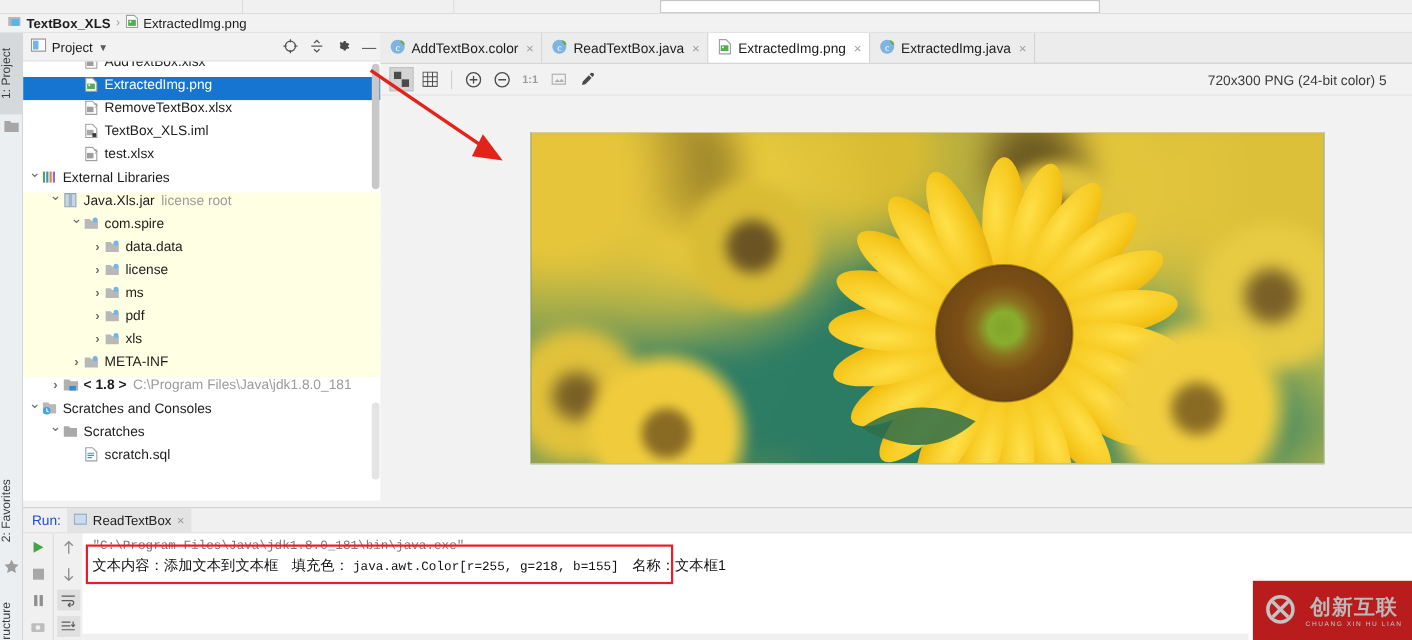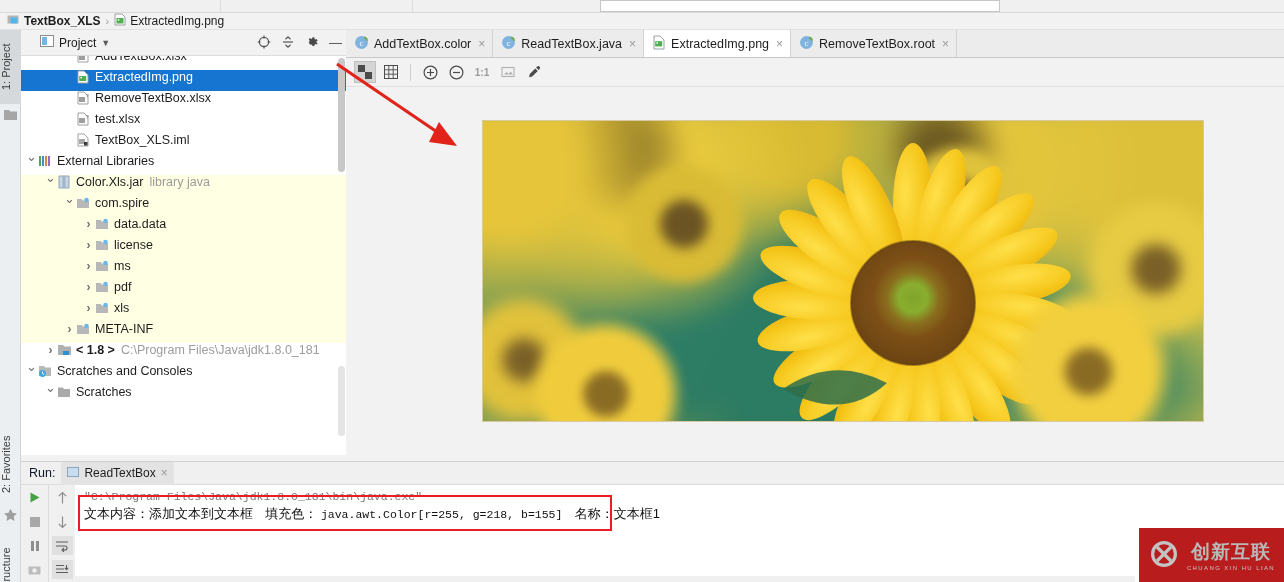--- a/index.html
+++ b/index.html
@@ -45,21 +45,21 @@
     font-size:11px; color:#3c3c3c; text-align:center;
     letter-spacing:0px; white-space:nowrap; cursor:default;
   }
   .vbtn.sel{ background:#d6d9db; }
   .vicon{ position:absolute; left:3px; width:15px; height:15px; }
 
   
   .proj-header{
     position:absolute; left:21px; top:30px; width:325px; height:26px;
     background:#f2f2f2; display:flex; align-items:center;
-    border-bottom:1px solid #dcdcdc; padding-left:19px; gap:5px;
+    border-bottom:1px solid #dcdcdc; padding-left:7px; gap:5px;
   }
   .proj-title{ font-size:12px; }
   .proj-hdr-icons{ position:absolute; right:4px; top:0; height:26px; display:flex; align-items:center; gap:10px; }
 
   .tree{
     position:absolute; left:21px; top:56px; width:325px; height:399px;
     background:#ffffff; overflow:hidden;
   }
   .trow{
     position:relative; height:21px; display:flex; 
@@ -119,21 +119,21 @@
 
   
   .ann-arrow{ position:absolute; left:335px; top:60px; pointer-events:none; }
 
   
   .run-header{
     position:absolute; left:21px; top:461px; width:1263px; height:24px;
     background:#f0f0f0; display:flex; align-items:center; gap:6px;
     padding-left:8px; border-top:1px solid #d0d0d0; border-bottom:1px solid #dcdcdc;
   }
-  .run-label{ font-size:12.5px; color:#0f172a; }
+  .run-label{ font-size:12.5px; color:#1d4ed8; }
   .run-tab{ display:flex; align-items:center; gap:5px; padding:0 6px; height:23px; background:#e3e3e3; }
   .run-tab .close{ color:#9a9a9a; font-size:12px; }
 
   .run-side{
     position:absolute; left:21px; top:485px; width:54px; height:97px;
     background:#f0f0f0; display:flex;
   }
   .rs-col{ width:27px; display:flex; flex-direction:column; align-items:center; padding-top:3px; gap:5px; }
   .rs-col.b{ border-left:1px solid #dcdcdc; }
   .rs-btn{ width:21px; height:19px; display:flex; align-items:center; justify-content:center; cursor:pointer;}
@@ -277,55 +277,55 @@
               <rect x="3" y="6" width="6" height="5" fill="#9e9e9e"></rect>
               <text x="9.5" y="7" font-size="6" fill="#7a7a7a">?</text>
             </svg></div>
           <span class="tlabel">RemoveTextBox.xlsx</span>
         </div>
         <div class="trow">
           <div style="width: 42px; flex: 0 0 auto;"></div>
           <div class="tarrow"></div>
           <div class="ticon"><svg width="14" height="14" viewBox="0 0 14 14">
               <path d="M2 1h6l4 4v8H2z" fill="#fff" stroke="#a0a0a0"></path>
-              <rect x="3" y="6" width="6" height="5" fill="#9e9e9e"></rect>
-              <text x="9.5" y="7" font-size="6" fill="#7a7a7a">?</text>
-            </svg></div>
-          <span class="tlabel">test.xlsx</span>
+              <rect x="3" y="6" width="6" height="5" fill="#a8a8a8"></rect>
+              <rect x="8" y="9" width="3.5" height="3.5" fill="#3a3a3a"></rect>
+            </svg></div>
+          <span class="tlabel">TextBox_XLS.iml</span>
         </div>
         <div class="trow">
           <div style="width: 42px; flex: 0 0 auto;"></div>
           <div class="tarrow"></div>
           <div class="ticon"><svg width="14" height="14" viewBox="0 0 14 14">
               <path d="M2 1h6l4 4v8H2z" fill="#fff" stroke="#a0a0a0"></path>
-              <rect x="3" y="6" width="6" height="5" fill="#a8a8a8"></rect>
-              <rect x="8" y="9" width="3.5" height="3.5" fill="#3a3a3a"></rect>
-            </svg></div>
-          <span class="tlabel">TextBox_XLS.iml</span>
+              <rect x="3" y="6" width="6" height="5" fill="#9e9e9e"></rect>
+              <text x="9.5" y="7" font-size="6" fill="#7a7a7a">?</text>
+            </svg></div>
+          <span class="tlabel">test.xlsx</span>
         </div>
         <div class="trow">
           <div style="width: 4px; flex: 0 0 auto;"></div>
           <div class="tarrow" style="font-size: 13px; line-height: 6px;">⌄</div>
           <div class="ticon"><svg width="14" height="14" viewBox="0 0 14 14">
               <rect x="1" y="2" width="2" height="10" fill="#5a9f5a"></rect>
               <rect x="4" y="2" width="2" height="10" fill="#3f8fd1"></rect>
               <rect x="7" y="2" width="2" height="10" fill="#d18b3f"></rect>
               <rect x="10" y="2" width="2" height="10" fill="#8d6fc4"></rect>
             </svg></div>
           <span class="tlabel">External Libraries</span>
         </div>
         <div class="trow libhl">
           <div style="width: 23px; flex: 0 0 auto;"></div>
           <div class="tarrow" style="font-size: 13px; line-height: 6px;">⌄</div>
           <div class="ticon"><svg width="14" height="14" viewBox="0 0 14 14">
               <path d="M2 1h10v12H2z" fill="#c9d6e3" stroke="#8fa3b7"></path>
               <rect x="5.5" y="1" width="3" height="12" fill="#9fb4c8"></rect>
             </svg></div>
-          <span class="tlabel">Color.Xls.jar</span>
-          <span class="tsub">library java</span>
+          <span class="tlabel">Java.Xls.jar</span>
+          <span class="tsub">license root</span>
         </div>
         <div class="trow libhl">
           <div style="width: 42px; flex: 0 0 auto;"></div>
           <div class="tarrow" style="font-size: 13px; line-height: 6px;">⌄</div>
           <div class="ticon"><svg width="14" height="14" viewBox="0 0 14 14">
               <path d="M1 3h4.6L7 4.6h6V12H1z" fill="#b8b8b8"></path>
               <circle cx="10.5" cy="4" r="2.3" fill="#6fb7e8"></circle>
             </svg></div>
           <span class="tlabel">com.spire</span>
         </div>
@@ -403,20 +403,29 @@
             </svg></div>
           <span class="tlabel">Scratches and Consoles</span>
         </div>
         <div class="trow">
           <div style="width: 23px; flex: 0 0 auto;"></div>
           <div class="tarrow" style="font-size: 13px; line-height: 6px;">⌄</div>
           <div class="ticon"><svg width="14" height="14" viewBox="0 0 14 14">
               <path d="M1 2.5h4.6L7 4h6v8H1z" fill="#a9a9a9"></path>
             </svg></div>
           <span class="tlabel">Scratches</span>
+        </div>
+        <div class="trow">
+          <div style="width: 42px; flex: 0 0 auto;"></div>
+          <div class="tarrow"></div>
+          <div class="ticon"><svg width="14" height="14" viewBox="0 0 14 14">
+              <path d="M2 1h6l4 4v8H2z" fill="#fff" stroke="#9aa0a6"></path>
+              <path d="M3.5 6h6M3.5 8h6M3.5 10h4" stroke="#4a8fc0" stroke-width="1"></path>
+            </svg></div>
+          <span class="tlabel">scratch.sql</span>
         </div>
       </div>
     <div class="tree-scroll"></div>
     <div class="tree-scroll2"></div>
   </div>
 
   <div class="tabbar" id="tabbar">
       <div class="tab">
         <span><svg width="15" height="15" viewBox="0 0 15 15">
             <circle cx="7.5" cy="7.5" r="6.4" fill="#7fb3e0"></circle>
@@ -443,21 +452,21 @@
           </svg></span>
         <span>ExtractedImg.png</span>
         <span class="close">×</span>
       </div>
       <div class="tab">
         <span><svg width="15" height="15" viewBox="0 0 15 15">
             <circle cx="7.5" cy="7.5" r="6.4" fill="#7fb3e0"></circle>
             <text x="7.5" y="11" font-size="9" text-anchor="middle" fill="#ffffff" font-family="Liberation Serif, serif">c</text>
             <path d="M10 2.5a3.6 3.6 0 013 3.3" stroke="#6ea94f" stroke-width="2" fill="none"></path>
           </svg></span>
-        <span>RemoveTextBox.root</span>
+        <span>ExtractedImg.java</span>
         <span class="close">×</span>
       </div>
     </div>
 
   <div class="img-toolbar">
     <div class="tb-btn pressed">
       <svg width="14" height="14" viewBox="0 0 14 14">
         <rect x="0" y="0" width="7" height="7" fill="#4b4b4b"></rect>
           <rect x="7" y="7" width="7" height="7" fill="#4b4b4b"></rect>
         <rect x="7" y="0" width="7" height="7" fill="#d4d4d4"></rect>
@@ -491,20 +500,21 @@
           <rect x="1" y="2.5" width="12" height="9" fill="none" stroke="#b0b0b0" stroke-width="1.1"></rect>
           <path d="M3 9.5l2.6-2.6 2 2 2-2.4 2.4 3z" fill="#b0b0b0"></path>
         </svg>
     </div>
     <div class="tb-btn">
       <svg width="15" height="15" viewBox="0 0 15 15">
           <path d="M10.2 1.4a1.8 1.8 0 012.5 2.5l-1.1 1.1-2.5-2.5zM8.3 3.4l2.5 2.5-5.6 5.6-3.1.7.7-3.1z" fill="#4b4b4b"></path>
         </svg>
     </div>
   </div>
+  <div class="img-info">720x300 PNG (24-bit color) 5</div>
 
   <div class="img-canvas">
     <div class="photo">
 
       <div class="layer" style="background:
         radial-gradient(circle at 8% 18%, #e6c53a 0 9%, transparent 26%),
         radial-gradient(circle at 22% 14%, #5a4a1c 0 4%, transparent 10%),
         radial-gradient(circle at 26% 22%, #e8c93c 0 10%, transparent 24%),
         radial-gradient(circle at 43% 10%, #d9bb33 0 9%, transparent 22%),
         radial-gradient(circle at 62% 14%, #6c5a22 0 4%, transparent 11%),

